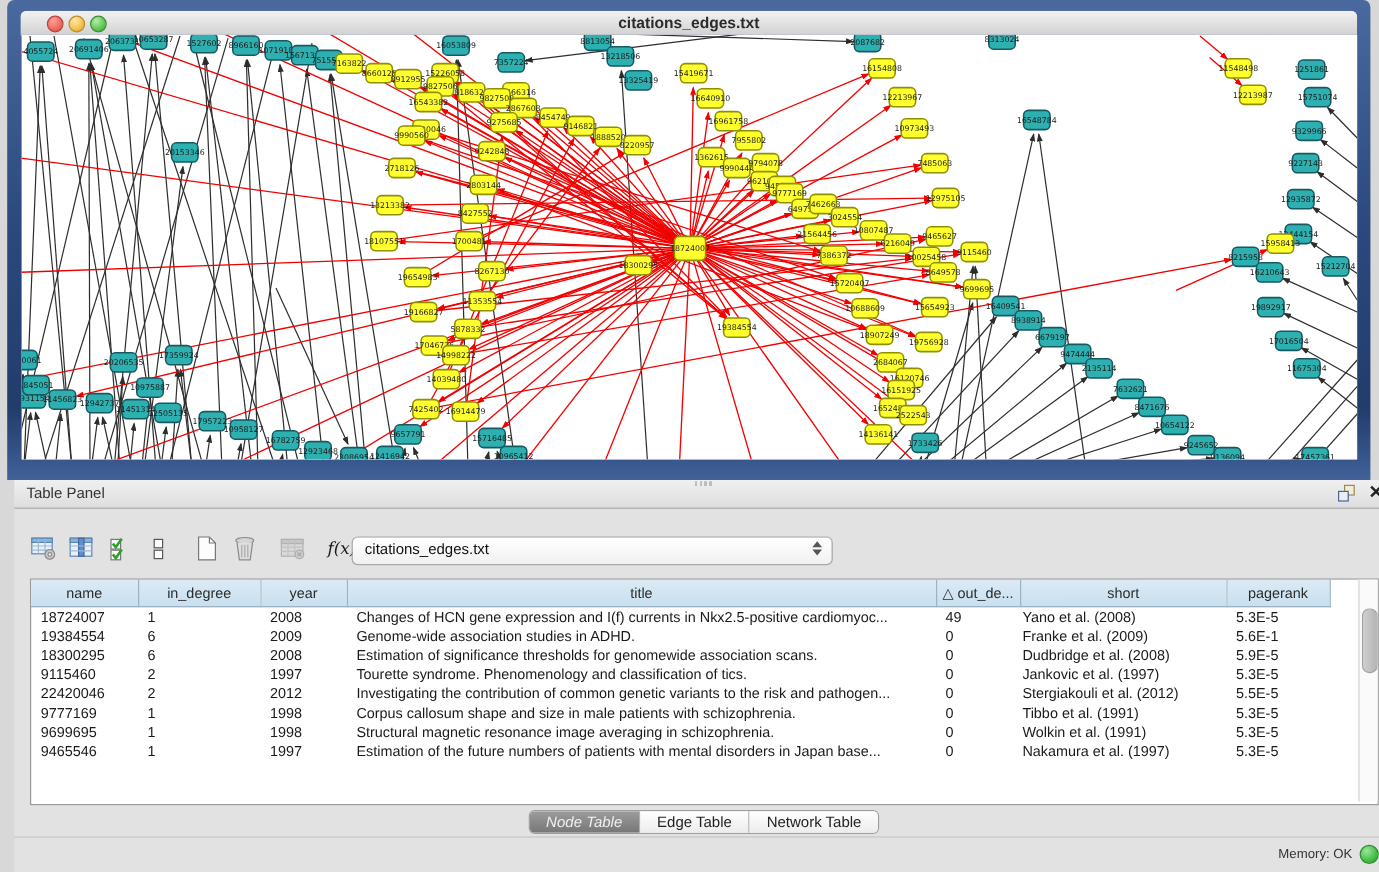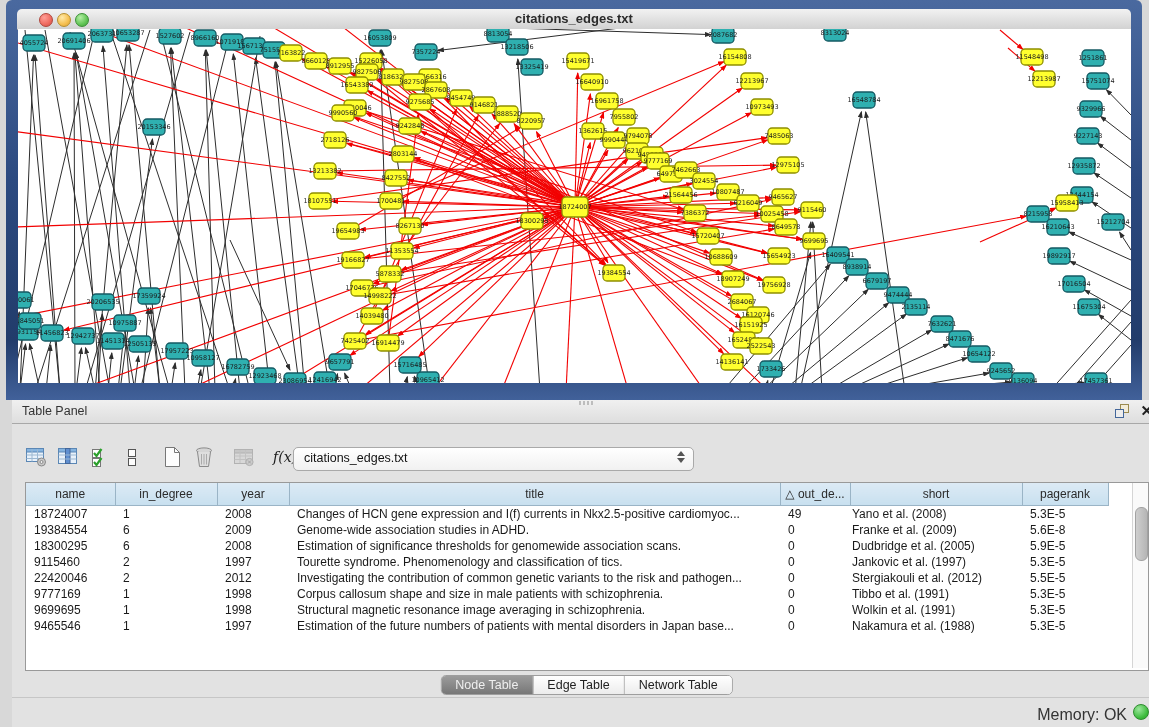--- a/index.html
+++ b/index.html
@@ -47,24 +47,24 @@
   table.grid td.c{text-align:left;padding:0 2px;}
   .vscroll{position:absolute;right:0;top:0;width:15px;height:185px;background:#fafafa;border-left:1px solid #d5d5d5;}
   .vthumb{position:absolute;left:2px;top:24px;width:11px;height:52px;background:linear-gradient(90deg,#cfcfcf,#b5b5b5);
     border:1px solid #a2a2a2;border-radius:6px;}
 
   .tabs{position:absolute;left:50%;top:275px;transform:translateX(-50%);display:flex;
     border:1px solid #9e9e9e;border-radius:5px;overflow:hidden;background:#fff;}
   .tab{padding:2px 14px;font-size:12.5px;color:#222;background:linear-gradient(#ffffff,#ececec);
     border-right:1px solid #a8a8a8;white-space:nowrap;}
   .tab:last-child{border-right:none;}
-  .tab.sel{background:linear-gradient(#9c9c9c,#777777);color:#efefef;}
+  .tab.sel{background:linear-gradient(#9c9c9c,#777777);color:#efefef;font-style:italic;}
 
   .statusbar{position:absolute;left:0;top:297px;width:1149px;height:30px;border-top:1px solid #c6c6c6;}
-  .mem{position:absolute;right:34px;top:8px;font-size:16px;color:#333;}
+  .mem{position:absolute;right:34px;top:8px;font-size:11px;color:#333;}
   .memdot{position:absolute;right:12px;top:6px;width:14px;height:14px;border-radius:50%;
     background:radial-gradient(circle at 35% 30%,#9ce79c,#3dbb3d 65%,#2fa32f);border:1px solid #2e8b2e;}
 </style>
 </head>
 <body>
 
 <div class="net-window">
   <div class="titlebar">
     <span class="tl red"></span>
     <span class="tl yellow"></span>
@@ -684,29 +684,29 @@
             <td class="c">Yano et al. (2008)</td>
             <td>5.3E-5</td>
           </tr>
           <tr>
             <td>19384554</td>
             <td>6</td>
             <td>2009</td>
             <td>Genome-wide association studies in ADHD.</td>
             <td>0</td>
             <td class="c">Franke et al. (2009)</td>
-            <td>5.6E-8</td>
+            <td>5.6E-1</td>
           </tr>
           <tr>
             <td>18300295</td>
             <td>6</td>
             <td>2008</td>
             <td>Estimation of significance thresholds for genomewide association scans.</td>
             <td>0</td>
-            <td class="c">Dudbridge et al. (2005)</td>
+            <td class="c">Dudbridge et al. (2008)</td>
             <td>5.9E-5</td>
           </tr>
           <tr>
             <td>9115460</td>
             <td>2</td>
             <td>1997</td>
             <td>Tourette syndrome. Phenomenology and classification of tics.</td>
             <td>0</td>
             <td class="c">Jankovic et al. (1997)</td>
             <td>5.3E-5</td>
@@ -737,21 +737,21 @@
             <td>0</td>
             <td class="c">Wolkin et al. (1991)</td>
             <td>5.3E-5</td>
           </tr>
           <tr>
             <td>9465546</td>
             <td>1</td>
             <td>1997</td>
             <td>Estimation of the future numbers of patients with mental disorders in Japan base...</td>
             <td>0</td>
-            <td class="c">Nakamura et al. (1988)</td>
+            <td class="c">Nakamura et al. (1997)</td>
             <td>5.3E-5</td>
           </tr>
         </tbody>
     </table>
     <div class="vscroll">
       <div class="vthumb"></div>
     </div>
   </div>
 
   <div class="tabs">

